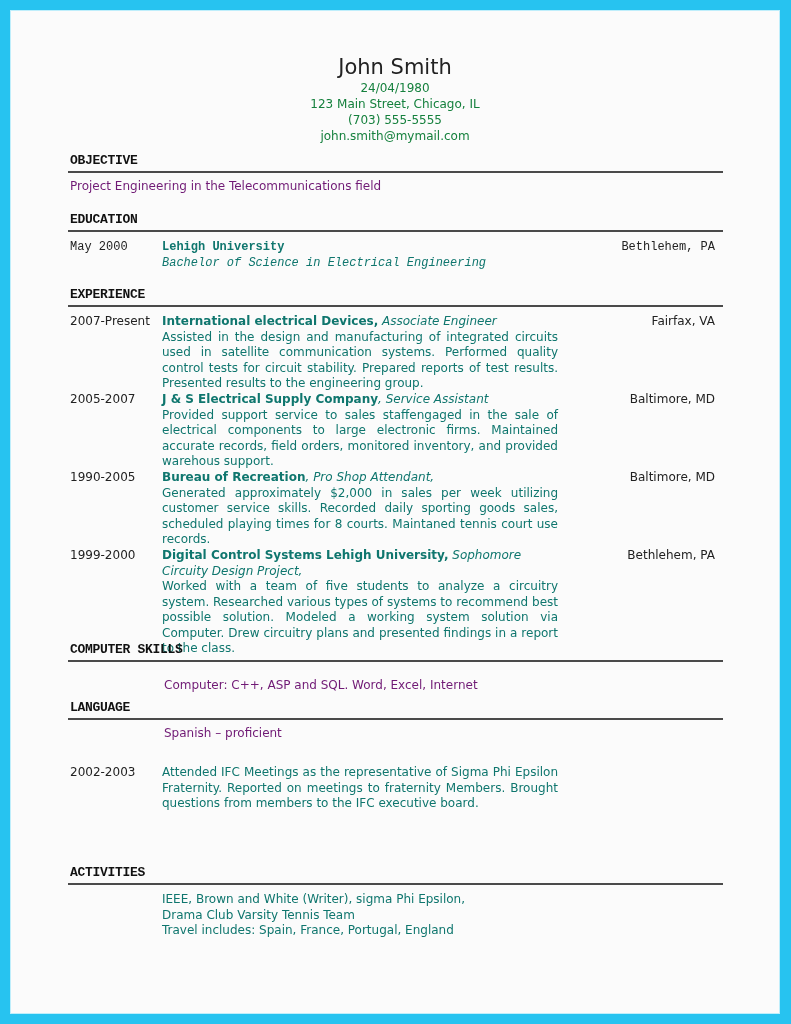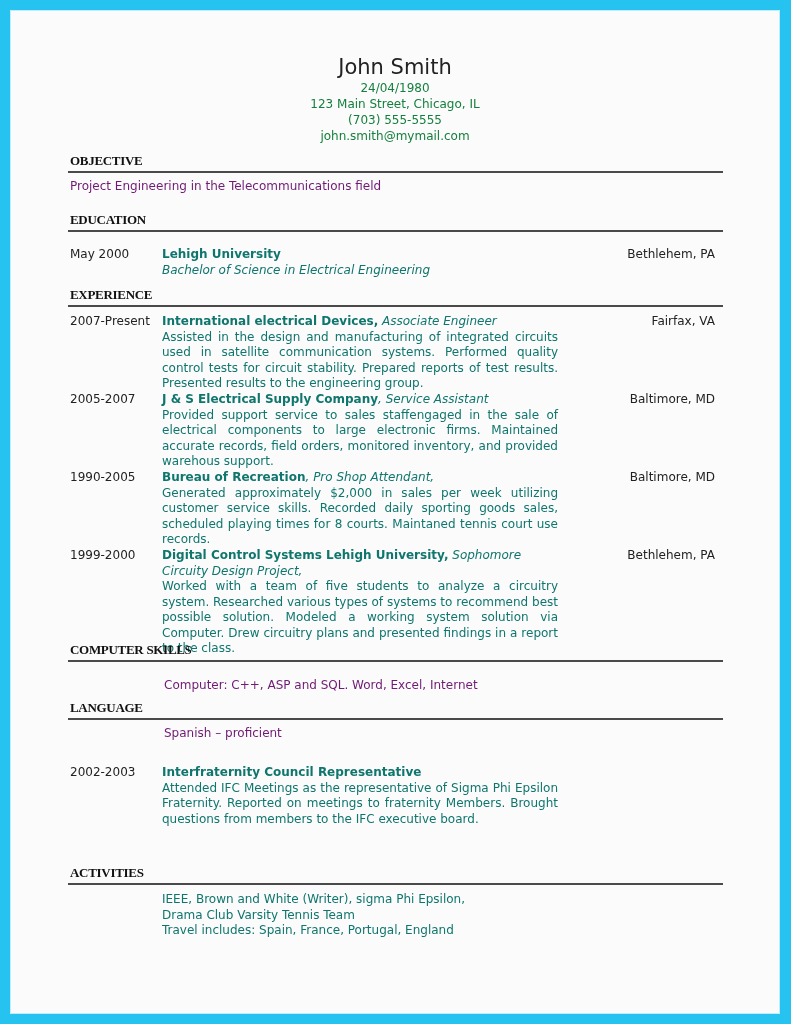--- a/index.html
+++ b/index.html
@@ -33,21 +33,21 @@
       line-height: 16px;
       color: #15803d;
       text-align: center;
     }
     .section {
       position: absolute;
       left: 58px;
       width: 655px;
     }
     .section-title {
-      font-family: Liberation Serif, serif;
+      font-family: Liberation Mono, monospace;
       font-weight: bold;
       font-size: 13px;
       letter-spacing: -0.3px;
       line-height: 18px;
       padding-left: 2px;
       color: #111;
       border-bottom: 2px solid #4a4a4a;
       padding-bottom: 1px;
     }
     .row { position: relative; font-size: 12px; line-height: 15.6px; }
@@ -72,21 +72,21 @@
     <div class="contact">john.smith@mymail.com</div>
   </div>
 
   <div class="section" style="top:142px;">
     <div class="section-title">OBJECTIVE</div>
     <div class="plain" style="margin-top:6px;">Project Engineering in the Telecommunications field</div>
   </div>
 
   <div class="section" style="top:201px;">
     <div class="section-title">EDUCATION</div>
-    <div class="row" style="margin-top:15px;">
+    <div class="row" style="margin-top:8px;font-family:Liberation Mono, monospace;">
       <span class="date">May 2000</span>
       <span class="loc">Bethlehem, PA</span>
       <div class="body">
         <div class="bold">Lehigh University</div>
         <div class="ital">Bachelor of Science in Electrical Engineering</div>
       </div>
     </div>
   </div>
 
   <div class="section" style="top:276px;">
@@ -136,21 +136,20 @@
 
   <div class="section" style="top:689px;">
     <div class="section-title">LANGUAGE</div>
     <div class="plain" style="margin-top:6px; padding-left:96px;">Spanish – proficient</div>
   </div>
 
   <div class="section" style="top:748px;">
     <div class="row" style="margin-top:7px;">
       <span class="date">2002-2003</span>
       <div class="body">
-        <div class="bold">Interfraternity Council Representative</div>
         <div class="just">Attended IFC Meetings as the representative of Sigma Phi Epsilon Fraternity. Reported on meetings to fraternity Members. Brought questions from members to the IFC executive board.</div>
       </div>
     </div>
   </div>
 
   <div class="section" style="top:854px;">
     <div class="section-title">ACTIVITIES</div>
     <div class="row" style="margin-top:7px;">
       <div class="body">
         <div>IEEE, Brown and White (Writer), sigma Phi Epsilon,</div>

